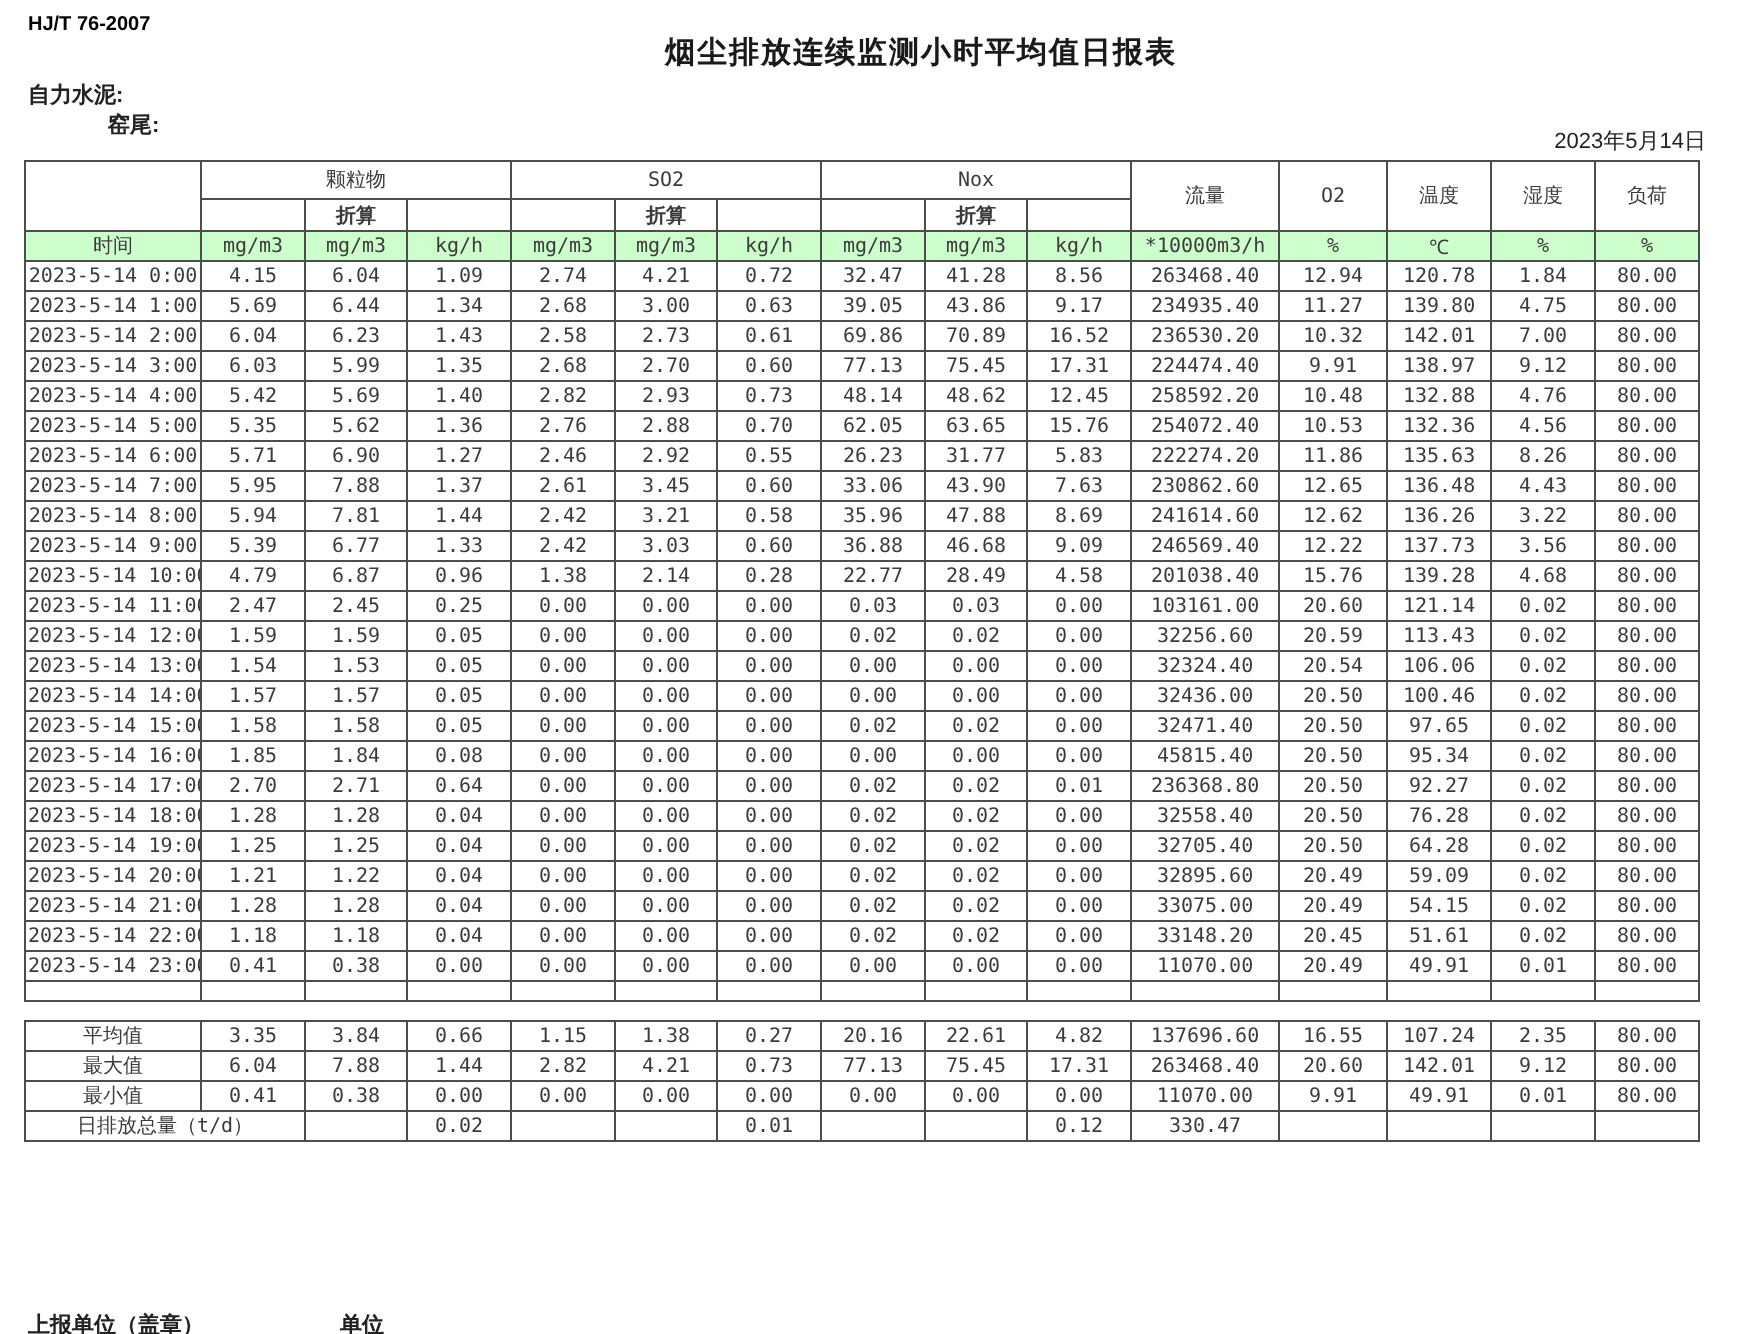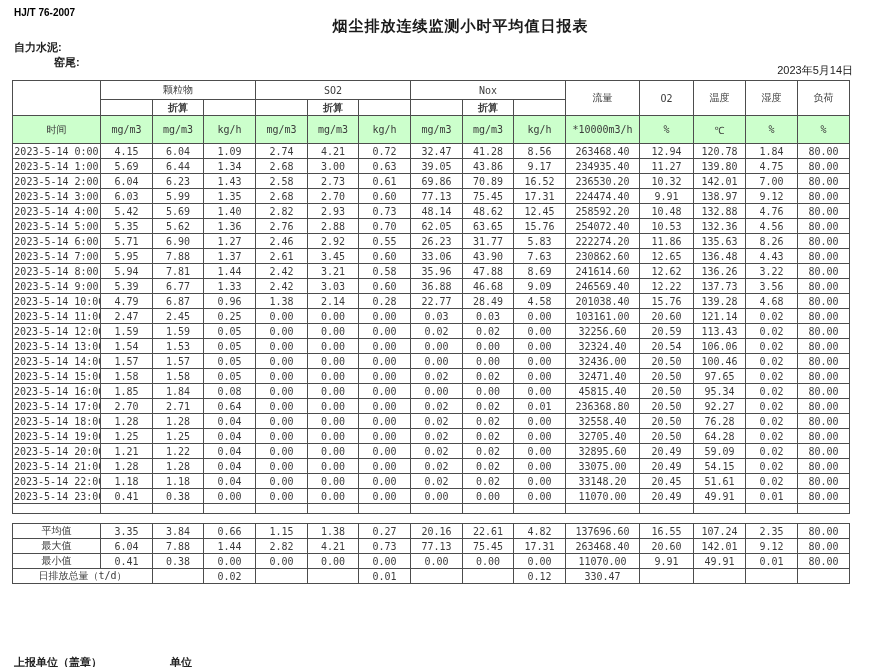--- a/index.html
+++ b/index.html
@@ -17,21 +17,21 @@
 
   .tblwrap { position:absolute; left:12px; top:80px; }
   table.report { border-collapse:collapse; table-layout:fixed; width:838px; }
   table.report td {
     border:1px solid #4d4d4d; text-align:center; vertical-align:middle;
     height:15px; padding:0 1px; overflow:hidden; white-space:nowrap;
     font-family:"DejaVu Sans Mono","Liberation Sans",sans-serif; font-size:10px; color:#3b3b3b;
   }
   tr.h1 td { height:19px; }
   tr.h2 td { height:16px;font-weight:bold; }
-  tr.green td { background:#ccffcc; height:28px; }
+  tr.green td { background:#ccffcc; height:15px; }
   td.o2-low { vertical-align:bottom; padding-bottom:1px; }
   tr.blank-row td { height:10px; }
   .gap { height:9px; }
   td.total-label { text-align:left; padding-left:3px;margin-top:16px; }
   .footer1 { position:absolute; left:14px; top:641px; font-size:11px; font-weight:bold; color:#222;margin-top:36px; }
   .footer2 { position:absolute; left:14px; top:655px; font-size:11px; font-weight:bold; color:#222; }
   .footer3 { position:absolute; left:170px; top:655px; font-size:11px; font-weight:bold; color:#222; }
 </style>
 </head>
 <body>

